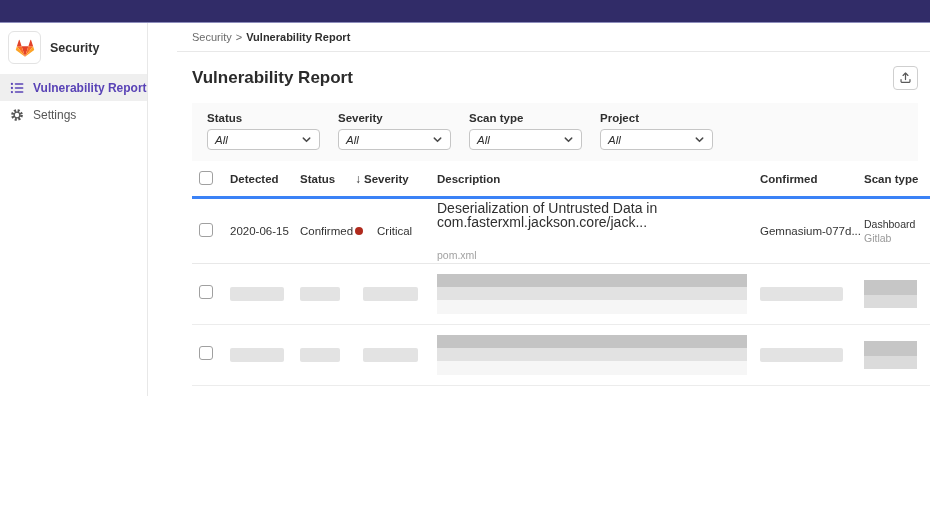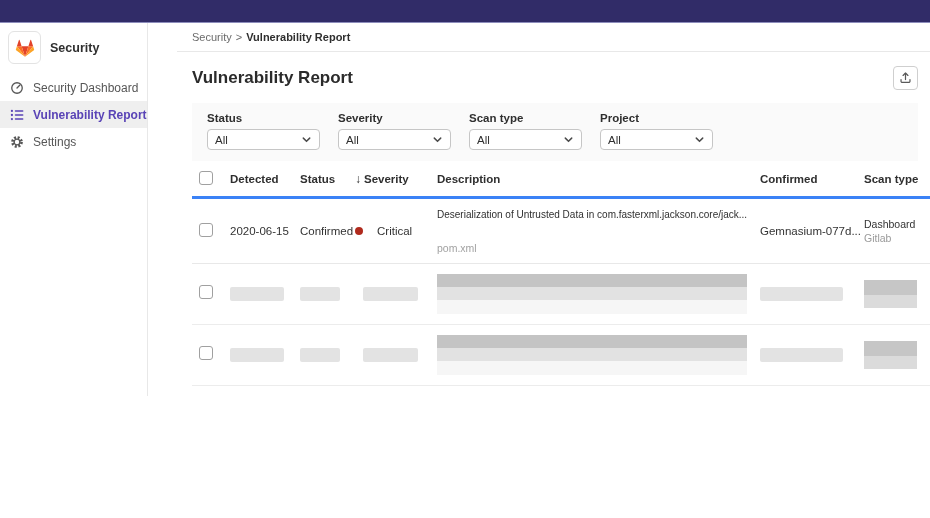--- a/index.html
+++ b/index.html
@@ -37,37 +37,37 @@
   .export-btn { width:25px; height:24px; border:1px solid #cfcfcf; border-radius:4px; background:#fff;
     display:flex; align-items:center; justify-content:center; cursor:pointer; }
 
   
   .filter-panel { margin:0 12px 0 15px; background:#fafafa; padding:9px 15px 11px 15px;
     display:flex; gap:18px; }
   .fgroup { display:flex; flex-direction:column; }
   .flabel { font-size:11.5px; font-weight:bold; color:#2f2f2f; margin-bottom:5px; }
   .fselect { width:113px; height:21px; background:#fff; border:1px solid #c6c6c6; border-radius:4px;
     display:flex; align-items:center; justify-content:space-between; padding:8px 7px;
-    font-size:11.5px; color:#2f2f2f; cursor:pointer; }
+    font-size:11.5px; color:#2f2f2f; cursor:pointer;font-style:italic; }
 
   
   .table { margin-left:15px; }
   .thead { display:flex; align-items:center; height:37px; margin-top:1px;
     border-bottom:3px solid #3b82f6; font-size:11.5px; font-weight:bold; color:#2f2f2f; }
   .col-check{width:38px; padding-left:7px;} .col-detected{width:70px;} .col-status{width:55px;}
   .col-severity{width:82px;} .col-desc{width:323px;} .col-ident{width:104px;} .col-scan{width:66px;}
   .sort-ic { font-weight:normal; font-size:12px; margin-right:3px; color:#2f2f2f; }
 
   .trow { display:flex; align-items:center; height:65px; border-bottom:1px solid #e8e8e8;
     font-size:11.5px; color:#333; cursor:pointer; }
   .checkbox { width:14px; height:14px; border:1px solid #a0a0a0; border-radius:3px; background:#fff;
     display:inline-block; cursor:pointer; }
   .sev-wrap { display:flex; align-items:center; gap:14px; }
   .sev-dot { width:8px; height:8px; border-radius:50%; background:#b02a1d; }
-  .desc-title { font-size:10px; color:#2f2f2f; line-height:14px; }
+  .desc-title { font-size:14px; color:#2f2f2f; line-height:14px; }
   .desc-path { font-size:10.5px; color:#6e6e6e; margin-top:4px; line-height:12px; }
   .desc-file { font-size:10.5px; color:#a2a2a2; margin-top:20px; line-height:12px; }
   .scan-name { font-size:10.5px; color:#333; line-height:14px; }
   .scan-vendor { font-size:10.5px; color:#9a9a9a; line-height:14px; }
 
   
   .skrow { display:flex; align-items:center; height:61px; border-bottom:1px solid #ececec; }
   .sk { background:#e3e3e3; height:14px; border-radius:2px; }
   .sk-detected{width:54px;} .sk-status{width:40px;} .sk-severity{width:55px; margin-left:8px;}
   .sk-ident{width:83px;}
@@ -95,29 +95,20 @@
           <path fill="#fca326" d="M3.16 10.08l-1.12 3.446a.763.763 0 0 0 .277.853L12 21.42 3.16 10.08z"></path>
           <path fill="#e24329" d="M3.16 10.08h5.156L6.1 3.26a.38.38 0 0 0-.723 0L3.16 10.08z"></path>
           <path fill="#fc6d26" d="M12 21.42l3.684-11.34h5.156L12 21.42z"></path>
           <path fill="#fca326" d="M20.84 10.08l1.12 3.446a.763.763 0 0 1-.277.853L12 21.42l8.84-11.34z"></path>
           <path fill="#e24329" d="M20.84 10.08h-5.156L17.9 3.26a.38.38 0 0 1 .723 0l2.217 6.82z"></path>
         </svg>
       </div>
       <span class="brand-name">Security</span>
     </div>
 
-    <div class="nav-item">
-      <span class="nav-ic">
-        <svg width="14" height="14" viewBox="0 0 16 16" fill="none" stroke="#565656" stroke-width="1.5" stroke-linecap="round">
-          <circle cx="8" cy="8" r="6"></circle>
-            <path d="M8 8l3.1-3.1"></path>
-        </svg>
-      </span>
-      <span>Security Dashboard</span>
-    </div>
 
     <div class="nav-item active" style="color: rgb(89, 67, 182);">
       <span class="nav-ic">
         <svg width="14" height="14" viewBox="0 0 16 16" fill="currentColor">
           <circle cx="2.2" cy="3.4" r="1.3"></circle>
             <rect x="5.4" y="2.5" width="10" height="1.8" rx="0.9"></rect>
           <circle cx="2.2" cy="8" r="1.3"></circle>
             <rect x="5.4" y="7.1" width="10" height="1.8" rx="0.9"></rect>
           <circle cx="2.2" cy="12.6" r="1.3"></circle>
             <rect x="5.4" y="11.7" width="10" height="1.8" rx="0.9"></rect>

